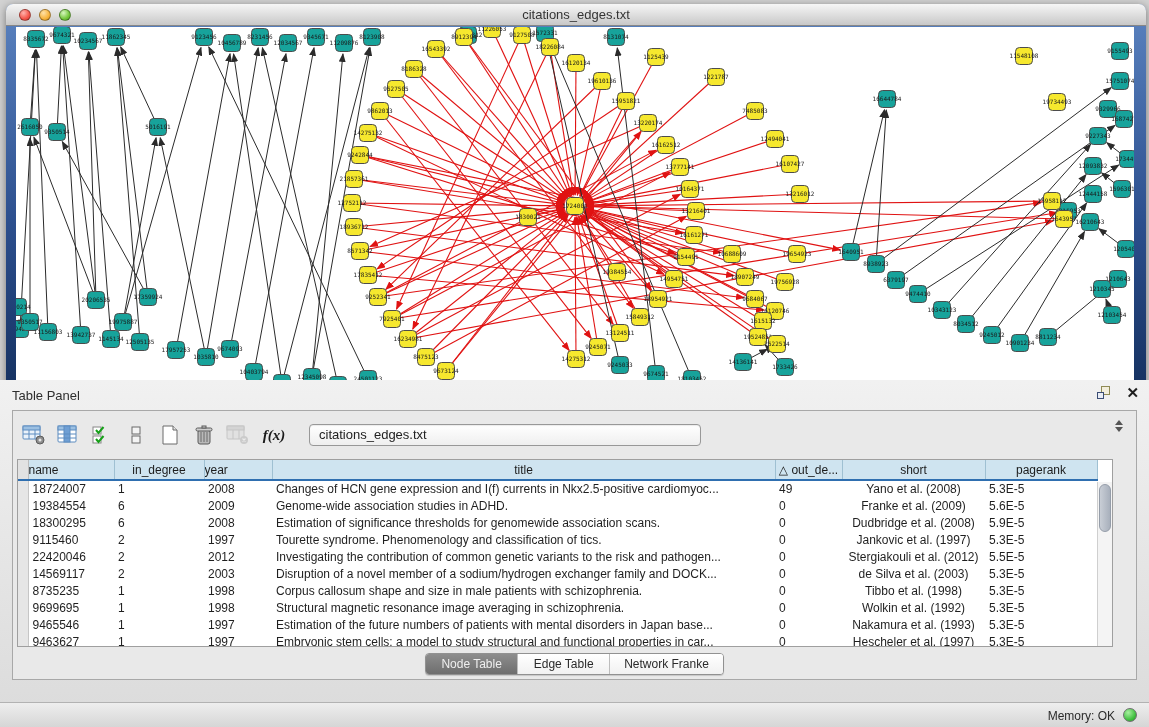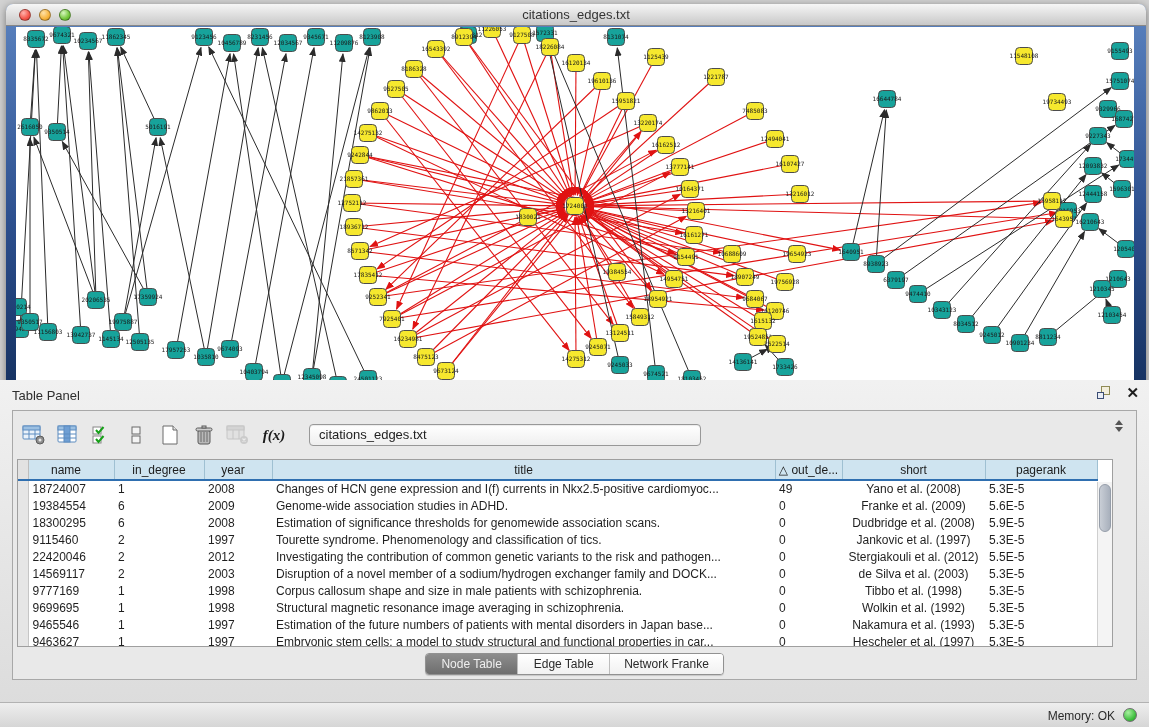--- a/index.html
+++ b/index.html
@@ -58,21 +58,21 @@
     border-top:5px solid #555; }
 
   
   #table-wrap { position:absolute; left:4px; top:48px; width:1096px; height:188px;
     background:#ffffff; border:1px solid #9f9f9f; overflow:hidden; }
   #node-table { border-collapse:collapse; table-layout:fixed; width:1079px; font-size:12px; }
   #node-table th { height:20px; background:#cfe4f0; border-right:1px solid #9fc0d2;
     border-bottom:2px solid #2f6fb0; font-weight:normal; color:#1c1c1c; text-align:center;
     overflow:hidden; white-space:nowrap; }
   #node-table th.c-rowhdr { background:#e2e2e2; border-right:1px solid #bdbdbd; }
-  #node-table th.c-name, #node-table th.c-year { text-align:center; padding-right:10px; }
+  #node-table th.c-name, #node-table th.c-year { text-align:left; padding-right:10px; }
   #node-table td { height:17px; padding:0 4px; color:#1f1f1f; overflow:hidden;
     white-space:nowrap; text-overflow:ellipsis; }
   #node-table td.c-rowhdr { background:#e6e6e6; border-right:1px solid #c6c6c6; padding:0; }
   #node-table td.c-short { text-align:center; }
   col.w-rowhdr{width:10px} col.w-name{width:86px} col.w-in{width:90px} col.w-year{width:68px}
   col.w-title{width:503px} col.w-out{width:67px} col.w-short{width:143px} col.w-page{width:112px}
 
   #vscrollbar { position:absolute; right:0; top:22px; bottom:0; width:15px;
     background:#f4f4f4; border-left:1px solid #cfcfcf; }
   #vthumb { position:absolute; left:1px; top:2px; width:12px; height:48px; border-radius:6px;
@@ -904,21 +904,21 @@
               <td class="c-name">14569117</td>
               <td class="c-in_degree">2</td>
               <td class="c-year">2003</td>
               <td class="c-title">Disruption of a novel member of a sodium/hydrogen exchanger family and DOCK...</td>
               <td class="c-out_degree">0</td>
               <td class="c-short">de Silva et al. (2003)</td>
               <td class="c-pagerank">5.3E-5</td>
             </tr>
             <tr>
               <td class="c-rowhdr"></td>
-              <td class="c-name">9777169</td>
+              <td class="c-name">8735235</td>
               <td class="c-in_degree">1</td>
               <td class="c-year">1998</td>
               <td class="c-title">Corpus callosum shape and size in male patients with schizophrenia.</td>
               <td class="c-out_degree">0</td>
               <td class="c-short">Tibbo et al. (1998)</td>
               <td class="c-pagerank">5.3E-5</td>
             </tr>
             <tr>
               <td class="c-rowhdr"></td>
               <td class="c-name">9699695</td>

